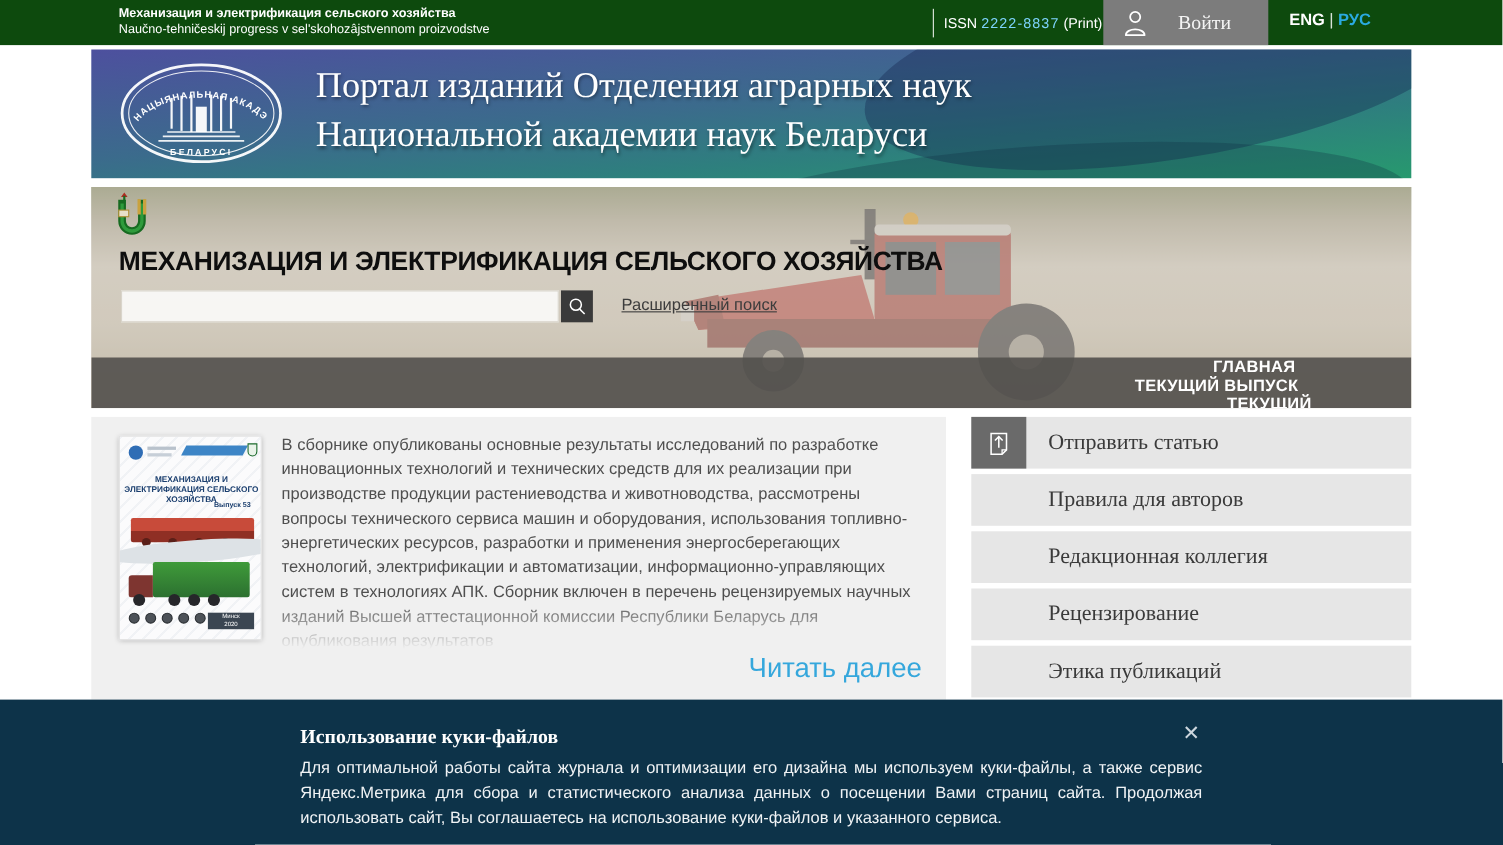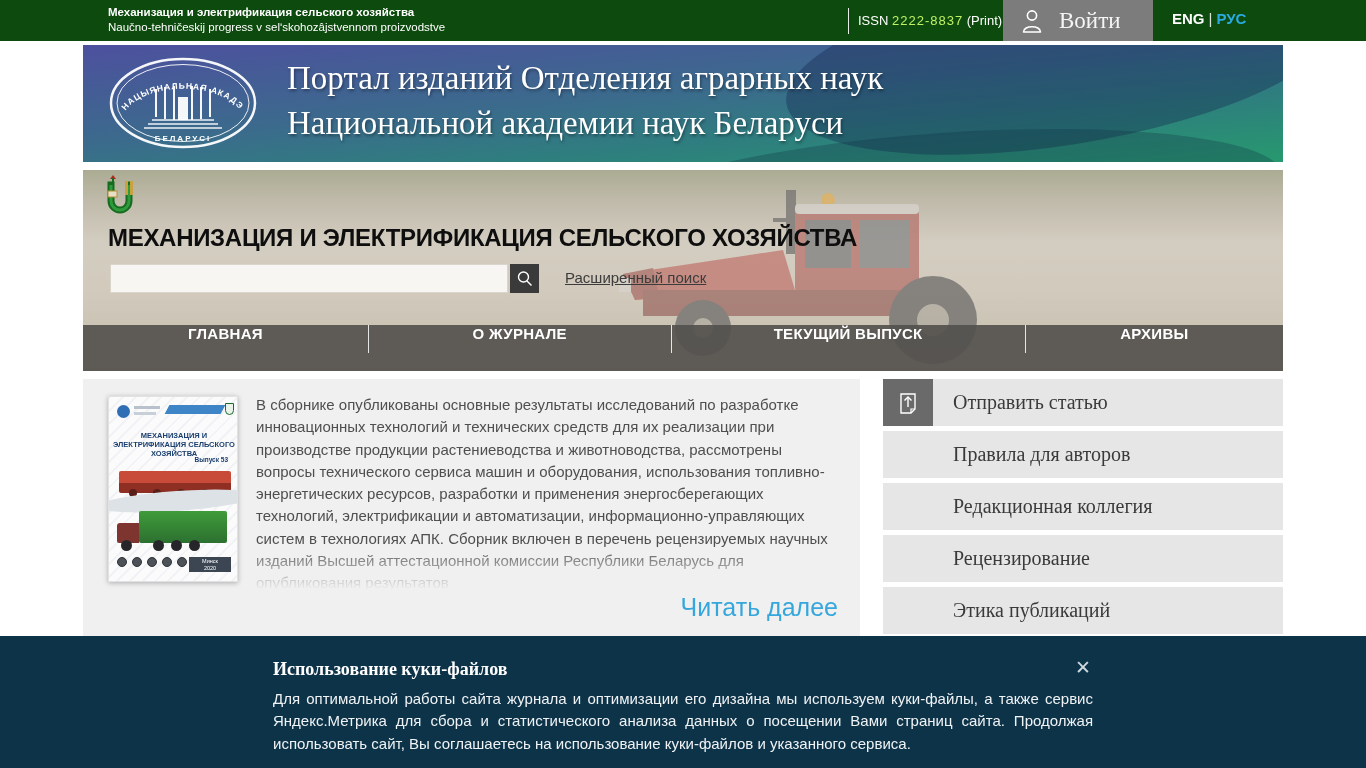--- a/index.html
+++ b/index.html
@@ -9,26 +9,26 @@
     font-family:"Liberation Sans","DejaVu Sans",sans-serif;
   }
   .abs { position:absolute; }
 
   
   .topbar { left:0; top:0; width:1366px; height:41px; background:#0d4a0d; }
   .tb-names { left:108px; top:5px; color:#ffffff; font-size:11.5px; line-height:15px; }
   .tb-names .l1 { font-weight:600; }
   .tb-sep { left:848px; top:8px; width:1px; height:26px; background:rgba(255,255,255,.9); }
   .tb-issn { left:858px; top:13px; font-size:13px; color:#ffffff; white-space:nowrap; }
-  .tb-issn .issn-num { color:#bef264; letter-spacing:1px; }
+  .tb-issn .issn-num { color:#7dd3fc; letter-spacing:1px; }
   .login-btn { left:1003px; top:0; width:150px; height:41px; background:#7c7c7c;
     display:flex; align-items:center; cursor:pointer; }
   .login-btn svg { margin-left:18px; }
-  .login-label { font-family:"Liberation Serif","DejaVu Serif",serif; font-size:23px;
-    color:#f5f5f5; margin-left:16px; }
+  .login-label { font-family:"Liberation Serif","DejaVu Serif",serif; font-size:18px;
+    color:#f5f5f5; margin-left:28px; }
   .lang { left:1172px; top:10px; font-size:15px; font-weight:bold; color:#ffffff; white-space:nowrap; }
   .lang .div { color:#d7e2d7; font-weight:400; padding:0 4px; }
   .lang .rus { color:#2aaae0; }
 
   
   .header { left:83px; top:45px; width:1200px; height:117px; overflow:hidden;
     background:linear-gradient(175deg,#4d509e 0%,#3b6b8c 45%,#2e7f7e 70%,#27996e 100%); }
   .h-shape1 { left:700px; top:-70px; width:560px; height:170px; background:#101f4a;
     border-radius:50%; opacity:.35; transform:rotate(-9deg); }
   .h-shape2 { left:520px; top:88px; width:680px; height:130px; background:#0d2a42;
@@ -46,21 +46,21 @@
   .jtitle { left:25px; top:54px; font-size:24px; font-weight:bold; color:#0e0e0e;
     letter-spacing:-0.3px; white-space:nowrap; }
   .search-input { left:27px; top:94px; width:398px; height:29px;
     background:rgba(255,255,255,.82); border:1px solid #d9d5cb; outline:none;
     font-size:14px; padding:0 8px; color:#333; }
   .search-btn { left:427px; top:94px; width:29px; height:29px; background:#3a3a3a;
     border:none; display:flex; align-items:center; justify-content:center; cursor:pointer; }
   .adv-search { left:482px; top:99px; font-size:15px; color:#3c3c3c; cursor:pointer;text-decoration:underline; }
 
   .nav { left:0; right:0; bottom:0; height:46px; background:rgba(82,80,76,.9);
-    display:flex; align-items:flex-start; }
+    display:flex; align-items:flex-end;flex-direction:column; }
   .nav-cell { display:flex; align-items:center; justify-content:center;
     color:#ffffff; font-size:15px; font-weight:bold; letter-spacing:.3px; cursor:pointer; }
   .nav-sep { width:1px; height:28px; background:rgba(255,255,255,.85); }
   .nc1{width:23.8%;} .nc2{width:25.2%;} .nc3{width:29.5%;} .nc4{width:21.5%;}
 
   
   .main-box { left:83px; top:379px; width:777px; height:257px; background:#f0f0f0; }
   .cover { left:25px; top:17px; width:130px; height:186px; background:#fbfbfc;
     border:1px solid #e2e2e2; box-shadow:0 1px 5px rgba(0,0,0,.28); overflow:hidden; }
   .cover .pat { left:0; top:0; right:0; bottom:0;
@@ -206,25 +206,24 @@
     <svg width="17" height="17" viewBox="0 0 17 17">
       <circle cx="7.5" cy="7" r="5" fill="none" stroke="#ffffff" stroke-width="1.4"></circle>
       <line x1="11" y1="11" x2="15.5" y2="15.5" stroke="#ffffff" stroke-width="1.4"></line>
     </svg>
   </button>
   <div class="abs adv-search">Расширенный поиск</div>
 
   <div class="abs nav">
     <div class="nav-cell nc1">ГЛАВНАЯ</div>
     <div class="nav-sep"></div>
-    <div class="nav-cell nc2">О ЖУРНАЛЕ</div>
     <div class="nav-sep"></div>
     <div class="nav-cell nc3">ТЕКУЩИЙ ВЫПУСК</div>
     <div class="nav-sep"></div>
-    <div class="nav-cell nc4">АРХИВЫ</div>
+    <div class="nav-cell nc4">ТЕКУЩИЙ</div>
   </div>
 </div>
 
 <div class="abs main-box">
   <div class="abs cover">
     <div class="abs pat"></div>
     <div class="abs cv-dot"></div>
     <div class="abs cv-line1"></div>
     <div class="abs cv-line2"></div>
     <div class="abs cv-ribbon"></div>

